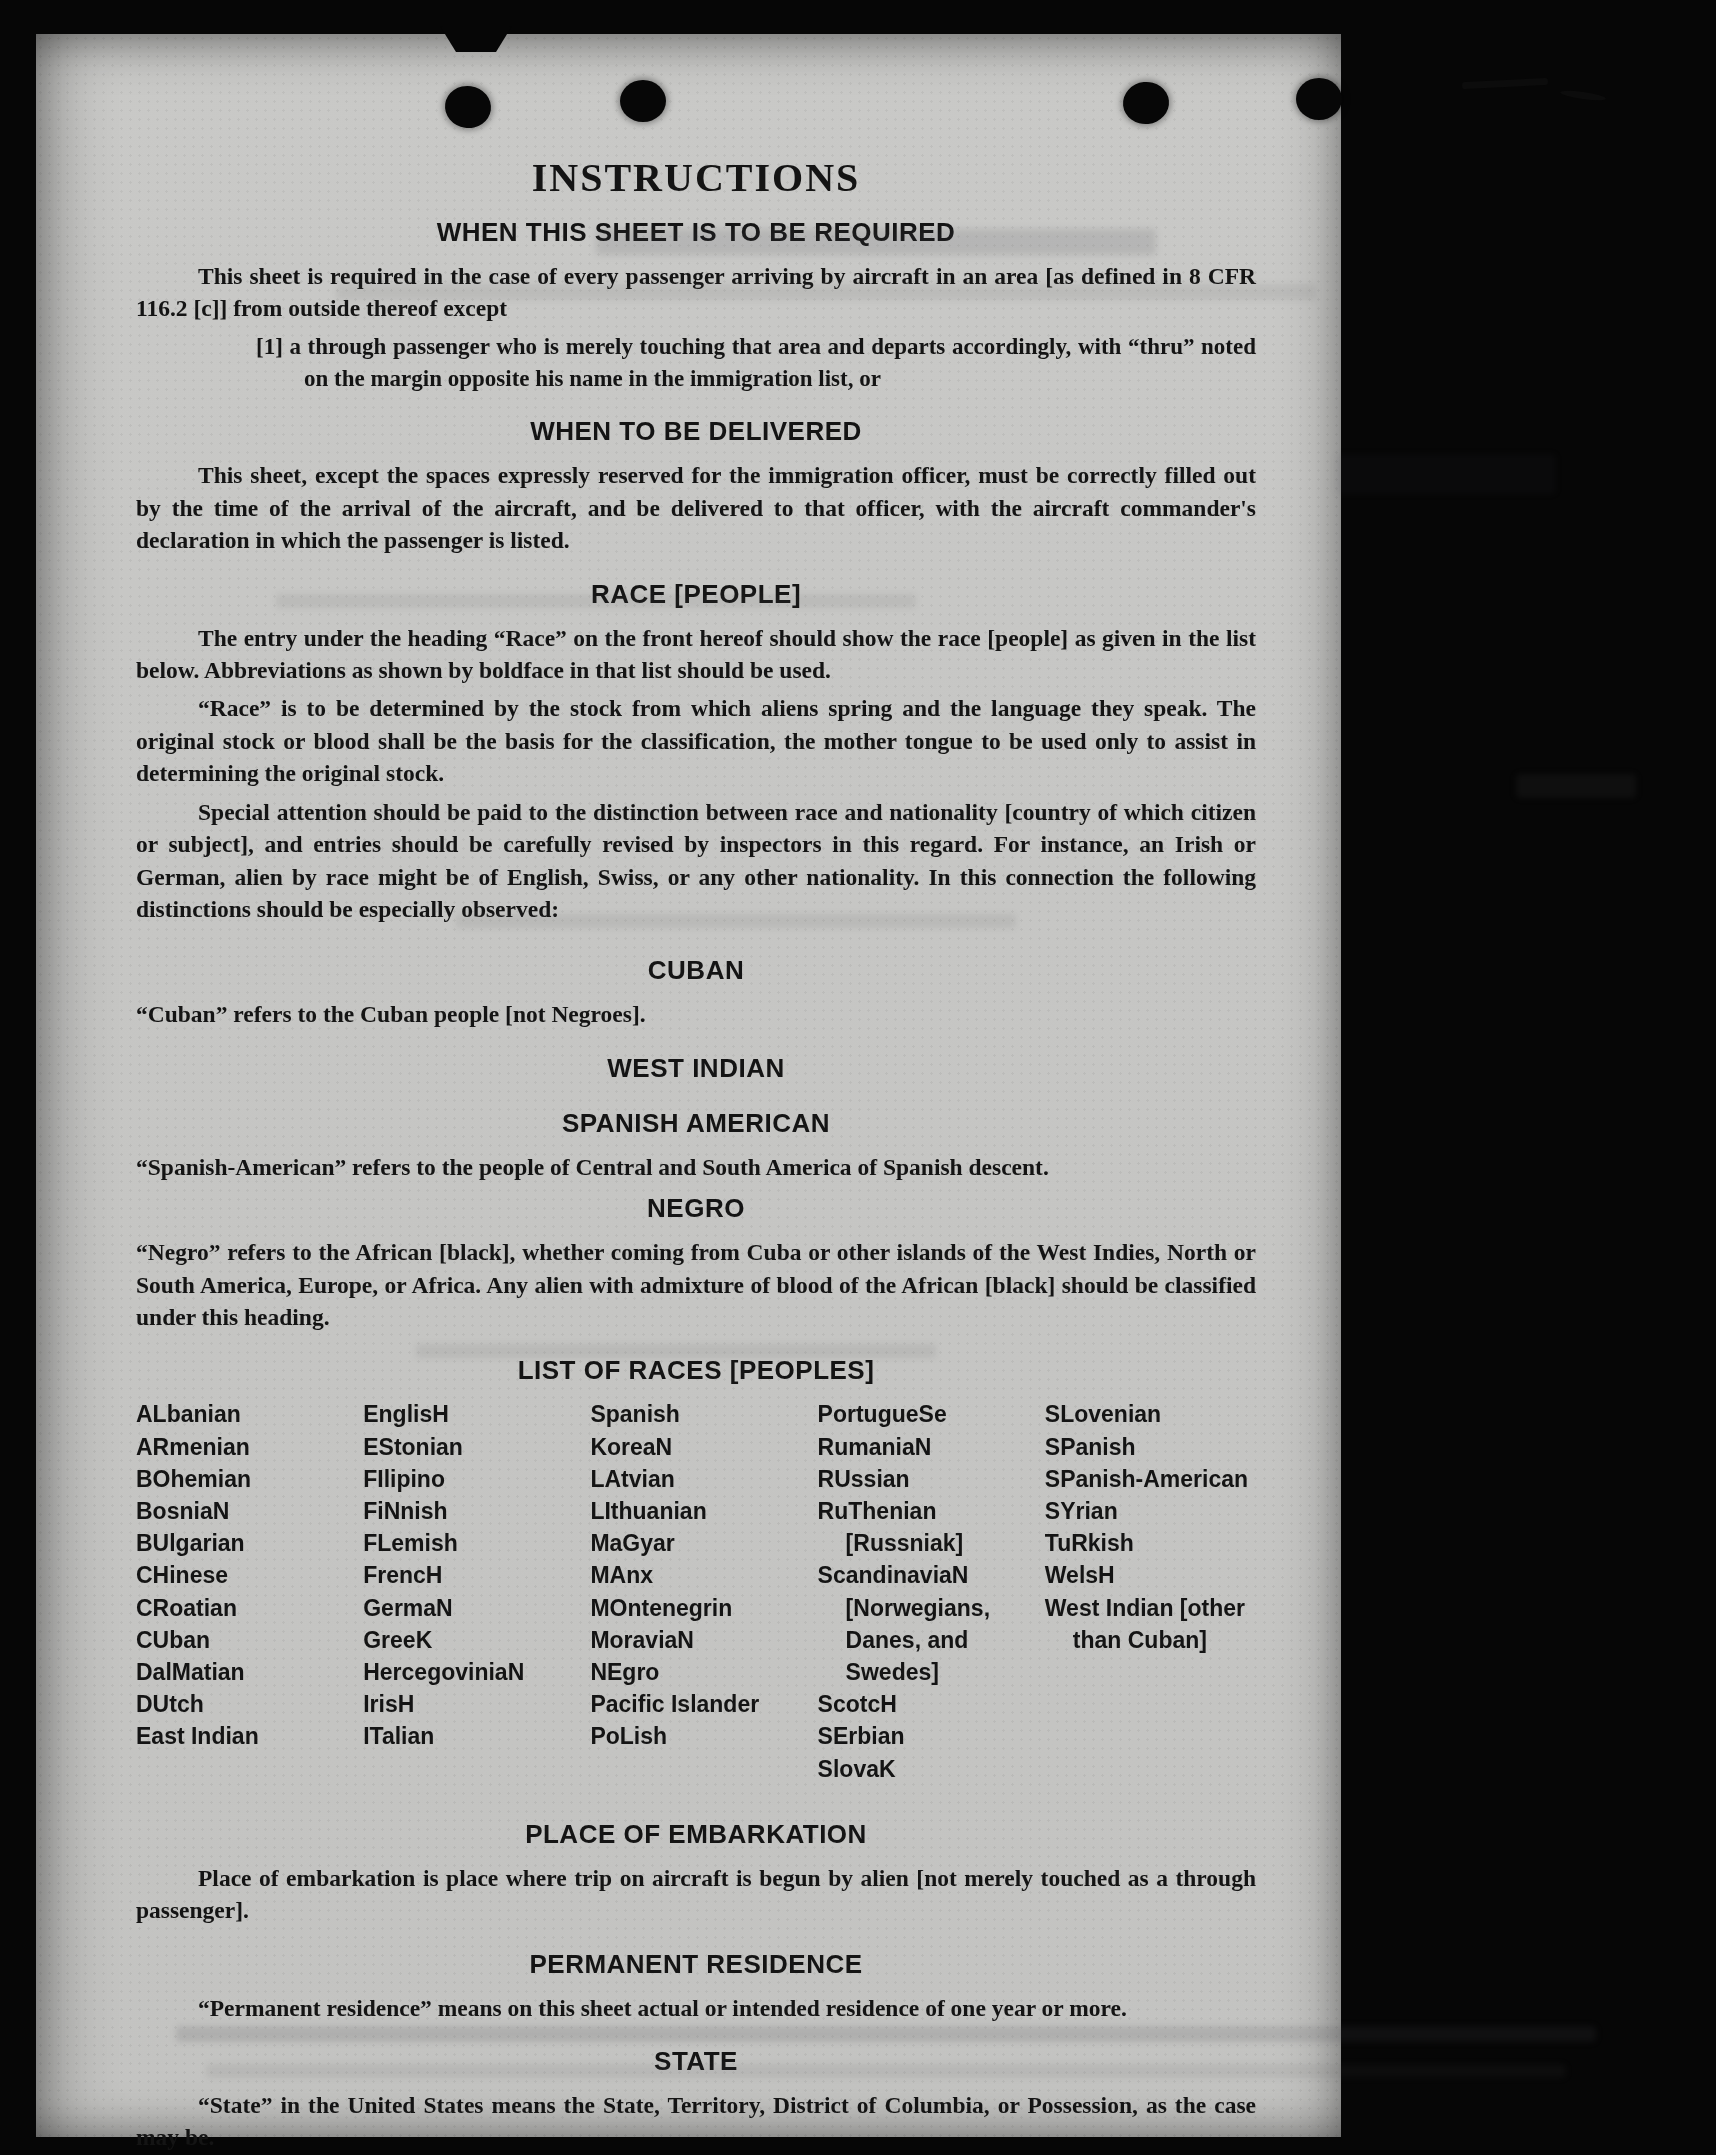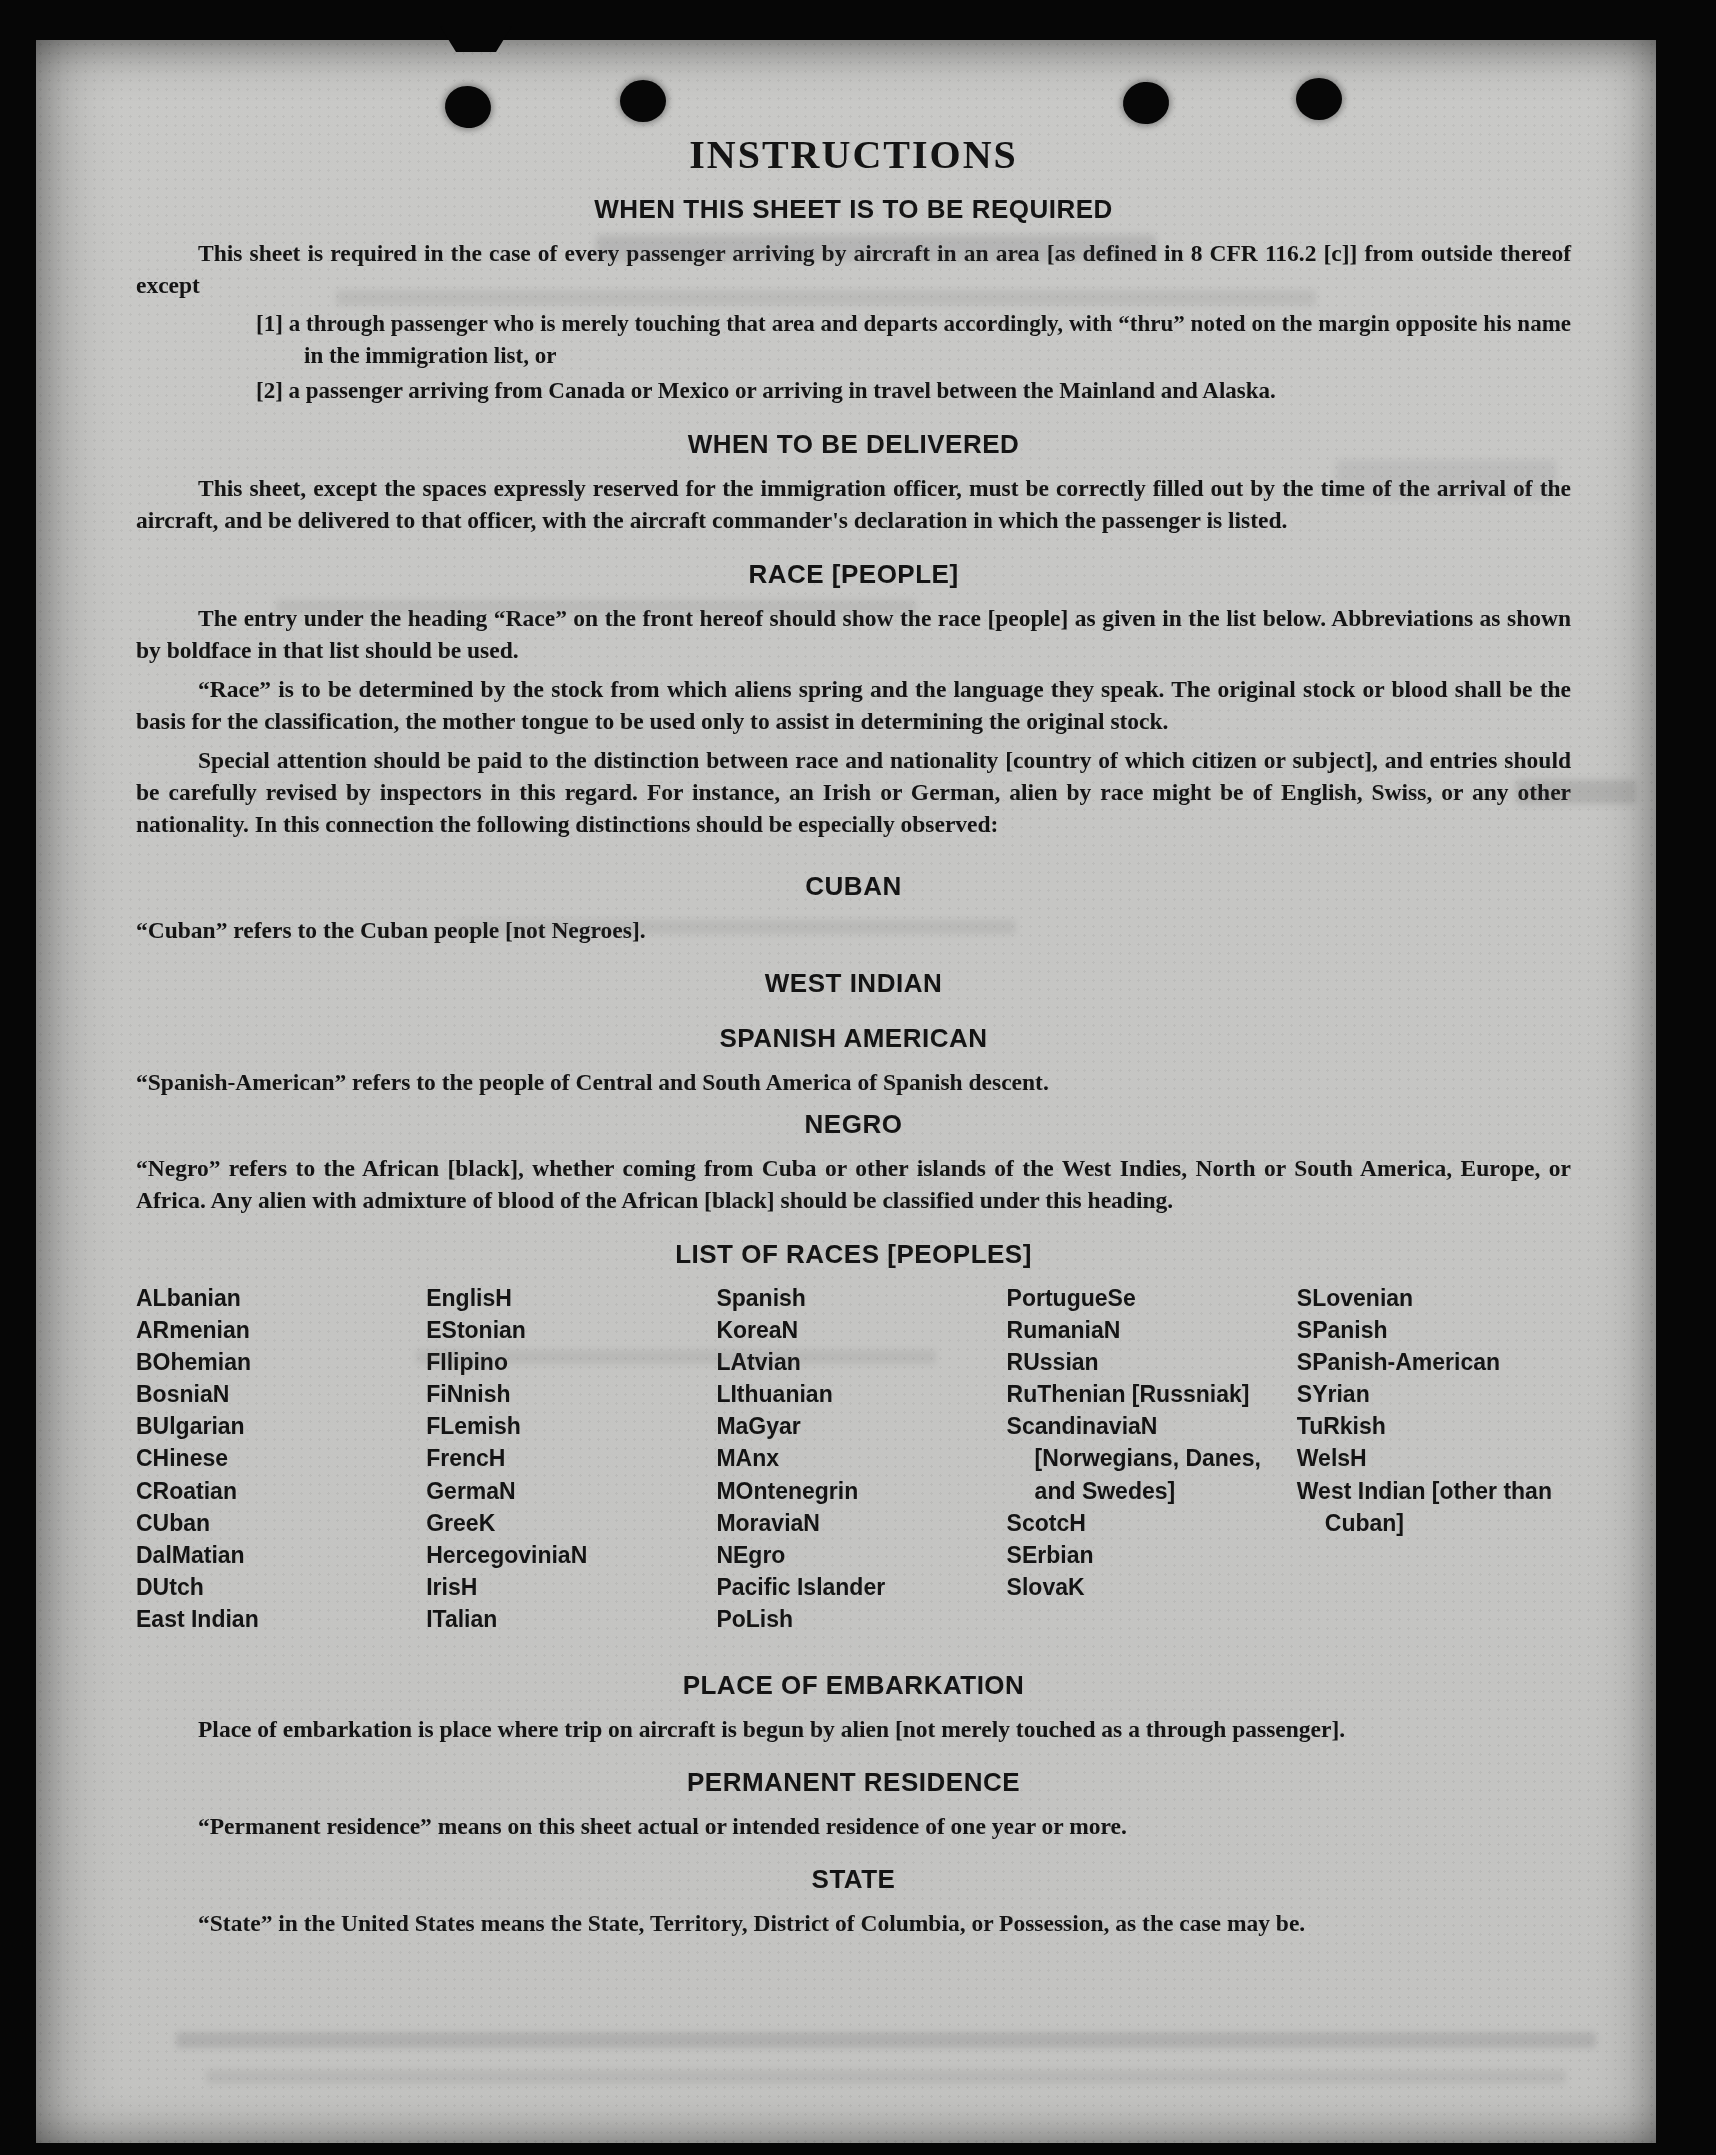--- a/index.html
+++ b/index.html
@@ -7,34 +7,34 @@
     width: 1716px; height: 2155px;
     background: #060606;
     position: relative;
     overflow: hidden;
     font-family: "Liberation Serif", serif;
   }
 
   
   .paper {
     position: absolute;
-    left: 36px; top: 40px;
-    width: 1620px; height: 2103px;
+    left: 36px; top: 34px;
+    width: 1305px; height: 2103px;
     background-color: #c7c7c5;
     background-image:
       radial-gradient(rgba(0,0,0,0.05) 1px, transparent 1.4px),
       linear-gradient(180deg, #c9c9c7 0%, #c6c6c4 40%, #c3c3c1 100%);
     background-size: 9px 9px, 100% 100%;
     box-shadow:
       inset 45px 0 70px -40px rgba(0,0,0,0.45),
       inset -35px 0 60px -35px rgba(0,0,0,0.40),
       inset 0 35px 55px -35px rgba(0,0,0,0.45),
       inset 0 -30px 50px -30px rgba(0,0,0,0.35);
     box-sizing: border-box;
-    padding: 91px 85px 0 100px;
+    padding: 120px 85px 0 100px;
     color: #141414;
   }
 
   
   .hole {
     position: absolute;
     width: 46px; height: 42px;
     background: #070707;
     border-radius: 50%;
     box-shadow: 0 0 6px 2px rgba(0,0,0,0.35);
@@ -128,21 +128,20 @@
 <div class="mark mark4"></div>
 <div class="mark mark4b"></div>
 
 <div class="paper">
 
   <h1 class="doc-title">INSTRUCTIONS</h1>
 
   <h2 class="sec-head" style="margin-top:16px">WHEN THIS SHEET IS TO BE REQUIRED</h2>
   <p class="para">This sheet is required in the case of every passenger arriving by aircraft in an area [as defined in 8 CFR 116.2 [c]] from outside thereof except</p>
   <p class="list-item">[1]  a through passenger who is merely touching that area and departs accordingly, with “thru” noted on the margin opposite his name in the immigration list, or</p>
-  <p class="list-item">[2]  a passenger arriving from Canada or Mexico or arriving in travel between the Mainland and Alaska.</p>
 
   <h2 class="sec-head">WHEN TO BE DELIVERED</h2>
   <p class="para">This sheet, except the spaces expressly reserved for the immigration officer, must be correctly filled out by the time of the arrival of the aircraft, and be delivered to that officer, with the aircraft commander's declaration in which the passenger is listed.</p>
 
   <h2 class="sec-head">RACE [PEOPLE]</h2>
   <p class="para">The entry under the heading “Race” on the front hereof should show the race [people] as given in the list below.  Abbreviations as shown by boldface in that list should be used.</p>
   <p class="para">“Race” is to be determined by the stock from which aliens spring and the language they speak. The original stock or blood shall be the basis for the classification, the mother tongue to be used only to assist in determining the original stock.</p>
   <p class="para">Special attention should be paid to the distinction between race and nationality [country of which citizen or subject], and entries should be carefully revised by inspectors in this regard.  For instance, an Irish or German, alien by race might be of English, Swiss, or any other nationality.  In this connection the following distinctions should be especially observed:</p>
 
   <h2 class="sec-head" style="margin-top:30px">CUBAN</h2>

